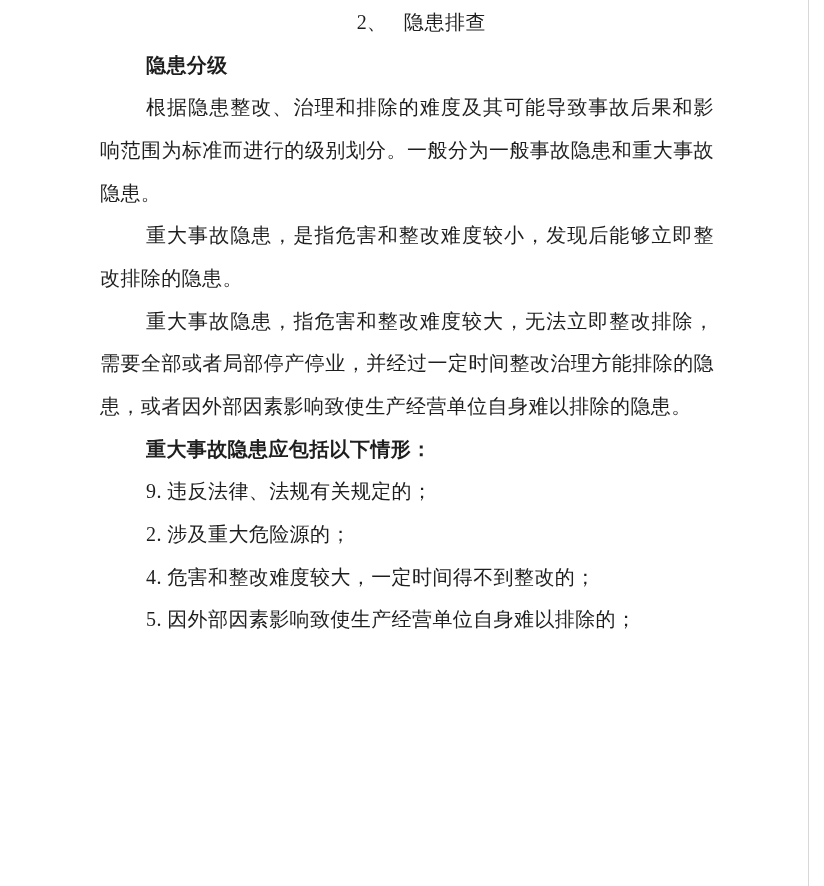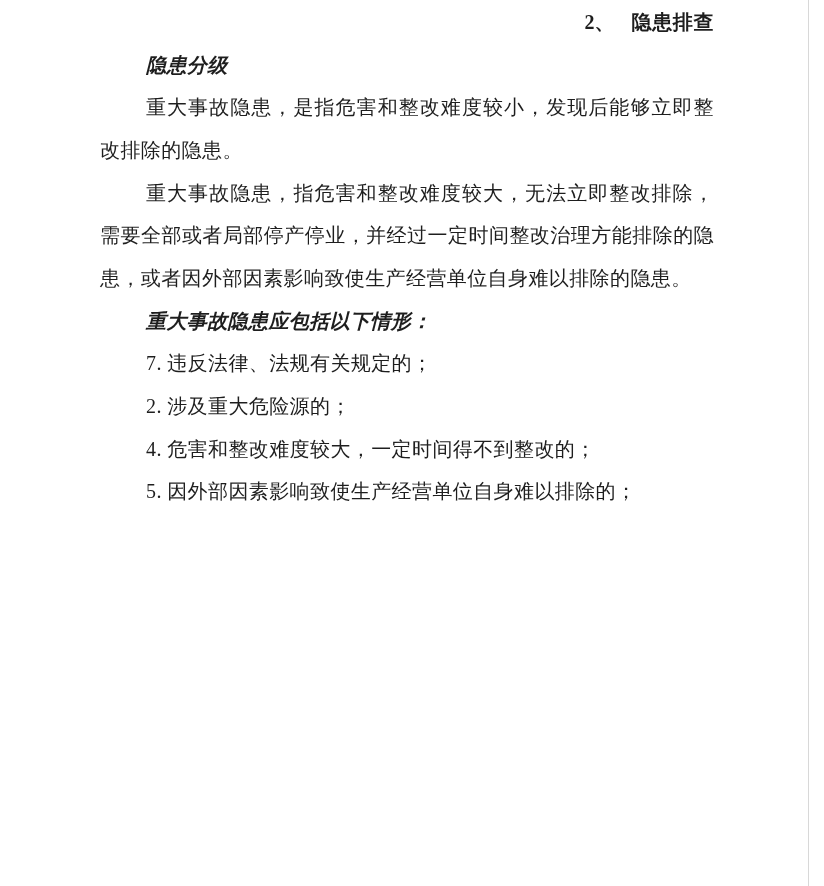--- a/index.html
+++ b/index.html
@@ -27,56 +27,56 @@
     top: 1px;
     width: 614px;
     font-size: 20px;
     line-height: 42.65px;
     letter-spacing: 0.4px;
     text-align: justify;
   }
   p { margin: 0; padding: 0; }
   .indent { text-indent: 46px; }
   .section-heading {
-    font-weight: bold;
+    font-weight: normal;
     padding-left: 29px;
-    text-align: right;
+    text-align: center;
     letter-spacing: 0.6px;
   }
   .section-heading .num {
     margin-right: 17px;
     letter-spacing: 0;
   }
   .subhead {
     font-weight: bold;
     text-indent: 46px;
     text-align: left;
-    font-style: italic;
   }
 </style>
 </head>
 <body>
 
 <div class="page-edge"></div>
 
 <div class="content">
 
   <p class="section-heading"><span class="num">2、</span><span>隐患排查</span></p>
 
 
   <p class="subhead">隐患分级</p>
 
+  <p class="indent">根据隐患整改、治理和排除的难度及其可能导致事故后果和影响范围为标准而进行的级别划分。一般分为一般事故隐患和重大事故隐患。</p>
 
   <p class="indent">重大事故隐患，是指危害和整改难度较小，发现后能够立即整改排除的隐患。</p>
 
   <p class="indent">重大事故隐患，指危害和整改难度较大，无法立即整改排除，需要全部或者局部停产停业，并经过一定时间整改治理方能排除的隐患，或者因外部因素影响致使生产经营单位自身难以排除的隐患。</p>
 
   <p class="subhead">重大事故隐患应包括以下情形：</p>
 
-  <p class="indent">7. 违反法律、法规有关规定的；</p>
+  <p class="indent">9. 违反法律、法规有关规定的；</p>
 
   <p class="indent">2. 涉及重大危险源的；</p>
 
 
   <p class="indent">4. 危害和整改难度较大，一定时间得不到整改的；</p>
 
   <p class="indent">5. 因外部因素影响致使生产经营单位自身难以排除的；</p>
 
 </div>
 

